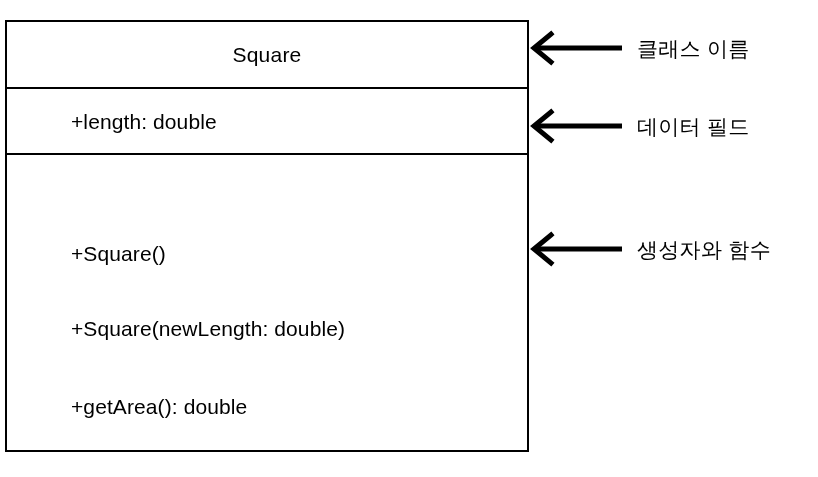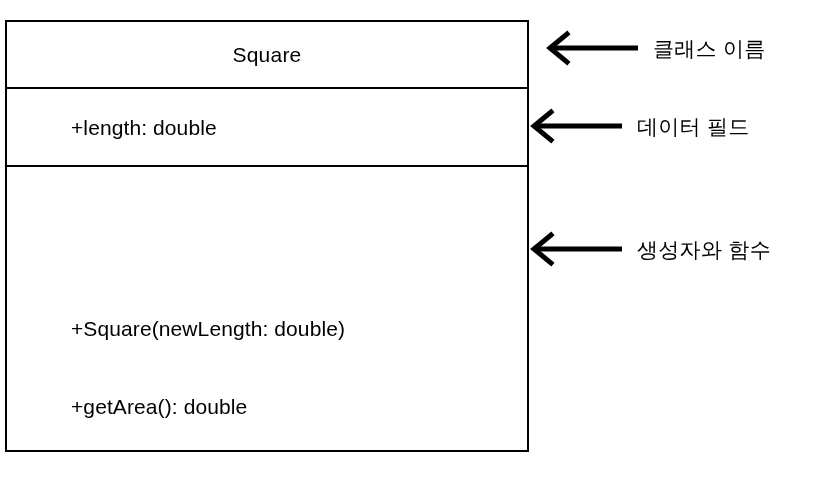--- a/index.html
+++ b/index.html
@@ -41,21 +41,21 @@
     top: 0;
     height: 67px;
     border-bottom: 2px solid #000000;
     display: flex;
     align-items: center;
     justify-content: center;
   }
 
   #uml-field-compartment {
     top: 67px;
-    height: 78px;
+    height: 66px;
     border-bottom: 2px solid #000000;
     display: flex;
     align-items: center;
     justify-content: flex-start;
   }
 
   #uml-method-compartment {
     top: 145px;
     bottom: 0;
     height: auto;
@@ -86,21 +86,21 @@
   #uml-method-2 { top: 229px; }
 
   
   .annotation {
     position: absolute;
     left: 529px;
     height: 36px;
     display: flex;
     align-items: center;
   }
-  #annotation-0 { top: 30px; margin-left: 16px; }
+  #annotation-0 { top: 30px; }
   #annotation-1 { top: 108px; }
   #annotation-2 { top: 191px; margin-top: 40px; }
 
   .annotation-arrow {
     display: block;
     width: 95px;
     height: 36px;
     flex: 0 0 auto;
   }
 
@@ -119,20 +119,21 @@
 
   <div class="uml-compartment" id="uml-name-compartment">
     <span id="uml-class-name">Square</span>
   </div>
 
   <div class="uml-compartment" id="uml-field-compartment">
     <span class="uml-member">+length: double</span>
   </div>
 
   <div class="uml-compartment" id="uml-method-compartment">
+    <span class="uml-member" id="uml-method-0">+Square()</span>
     <span class="uml-member" id="uml-method-1">+Square(newLength: double)</span>
     <span class="uml-member" id="uml-method-2">+getArea(): double</span>
   </div>
 
 </div>
 
 <div class="annotation" id="annotation-0">
   <svg class="annotation-arrow" viewBox="0 0 95 36">
     <line x1="93" y1="18" x2="8" y2="18" stroke="#000000" stroke-width="5"></line>
     <polyline points="22,4 5,18 22,32" fill="none" stroke="#000000" stroke-width="5" stroke-linecap="square" stroke-linejoin="miter"></polyline>

